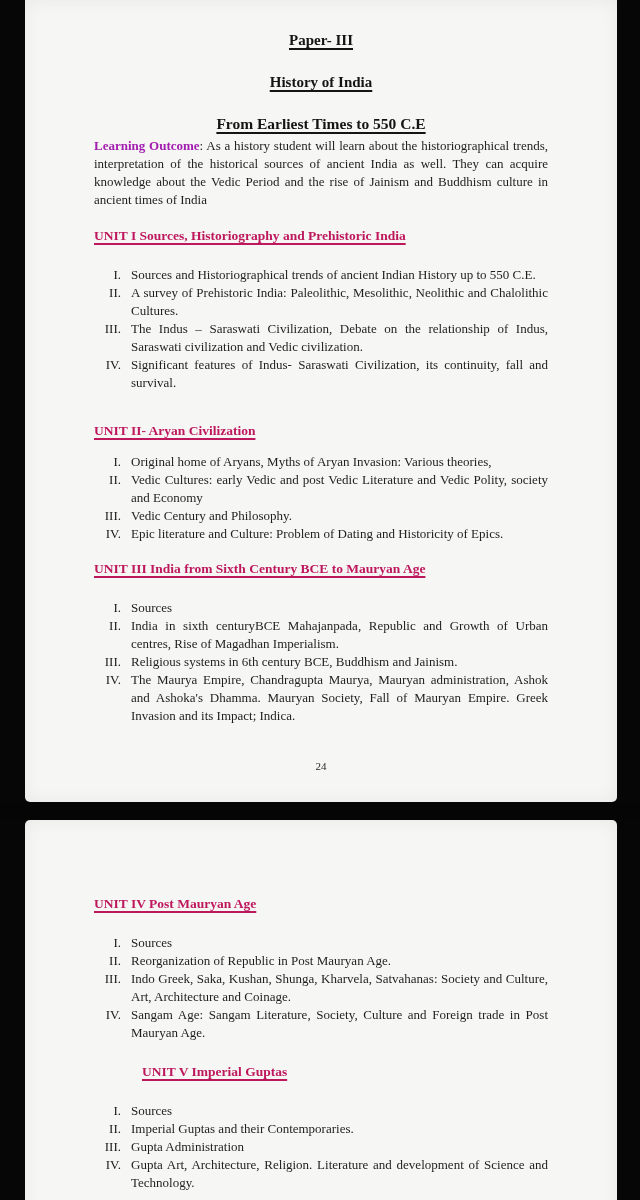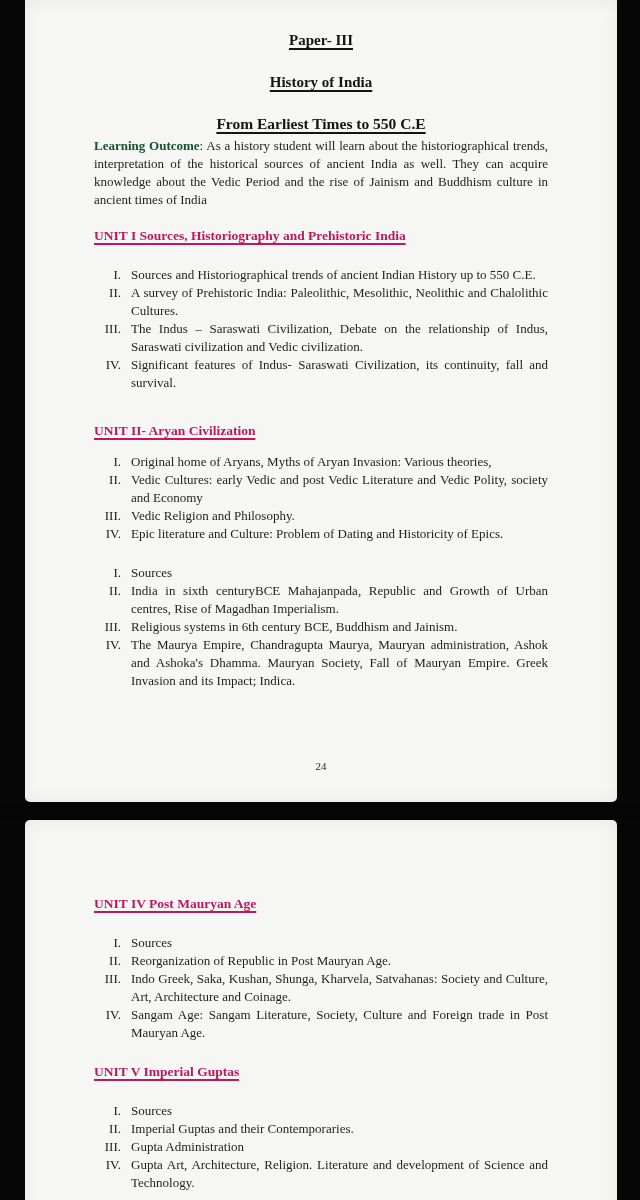--- a/index.html
+++ b/index.html
@@ -36,37 +36,37 @@
   .t2 { margin-top: 24px; }
   .t3 { margin-top: 24px; font-size: 15.5px; }
 
   .outcome {
     margin: 4px 69px 0 69px;
     font-size: 13px;
     line-height: 18px;
     text-align: justify;
     color: #1e1e1e;
   }
-  .outcome b { color: #14532d; }
+  .outcome b { color: #a21caf; }
 
   .unit { padding: 0 69px; }
   .unit-head {
     font-weight: bold;
     font-size: 13.5px;
     line-height: 18px;
     color: #be185d;
     text-decoration: underline;
     text-underline-offset: 3px;
     text-decoration-thickness: 1.5px;
   }
   .u1 { margin-top: 18px; }
   .u2 { margin-top: 30px; }
   .u3 { margin-top: 17px; }
   .u4 { padding-top: 75px; }
-  .u5 { margin-top: 21px; }
+  .u5 { margin-top: 21px; margin-left: 48px; }
 
   .unit-list { margin-top: 13px; }
   .ul-big { margin-top: 21px; }
   .item { display: flex; font-size: 13px; line-height: 18px; }
   .item .num {
     width: 27px; flex: 0 0 27px;
     text-align: right;
     color: #1a1a1a;
   }
   .item .txt {
@@ -126,30 +126,31 @@
         <div class="item">
           <span class="num">I.</span>
           <span class="txt">Original home of Aryans, Myths of Aryan Invasion:  Various theories,</span>
         </div>
         <div class="item">
           <span class="num">II.</span>
           <span class="txt">Vedic Cultures:  early Vedic and post Vedic Literature and Vedic Polity, society and Economy</span>
         </div>
         <div class="item">
           <span class="num">III.</span>
-          <span class="txt">Vedic Religion and Philosophy.</span>
+          <span class="txt">Vedic Century and Philosophy.</span>
         </div>
         <div class="item">
           <span class="num">IV.</span>
           <span class="txt">Epic literature and Culture: Problem of Dating and Historicity of Epics.</span>
         </div>
       </div>
     </div>
 
     <div class="unit">
+      <div class="unit-head u3">UNIT III India from Sixth Century BCE to Mauryan Age</div>
       <div class="unit-list ul-big">
         <div class="item">
           <span class="num">I.</span>
           <span class="txt">Sources</span>
         </div>
         <div class="item">
           <span class="num">II.</span>
           <span class="txt">India in sixth centuryBCE Mahajanpada, Republic and Growth of Urban centres, Rise of Magadhan Imperialism.</span>
         </div>
         <div class="item">

